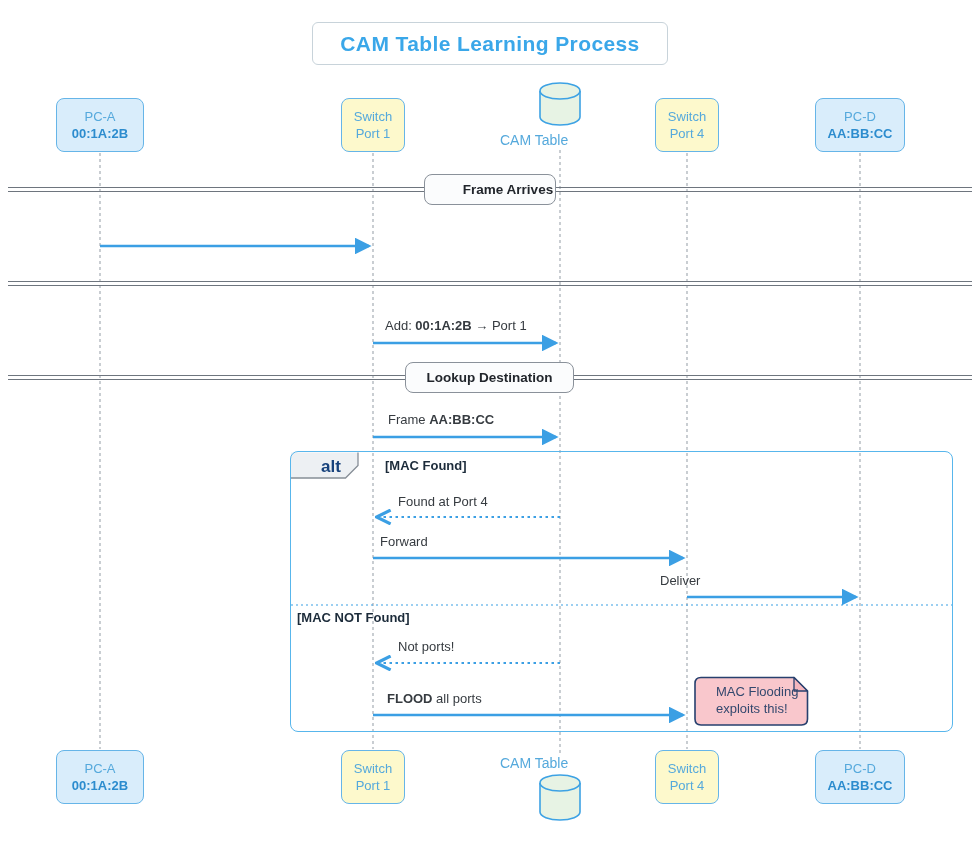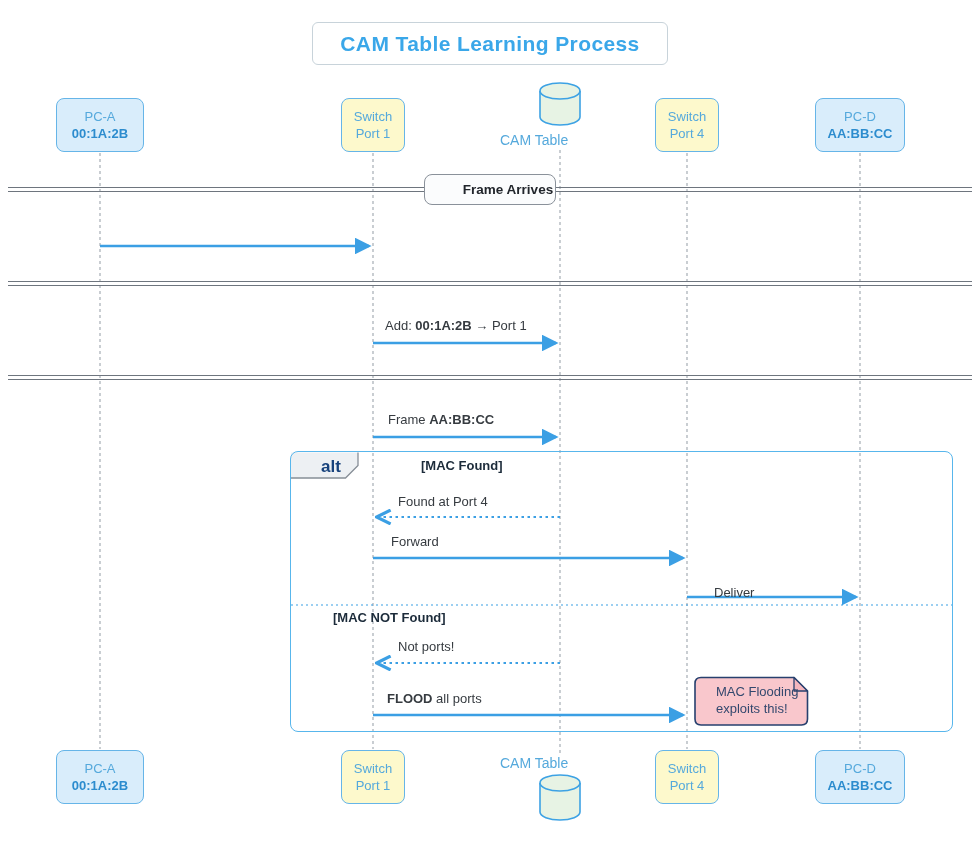--- a/index.html
+++ b/index.html
@@ -42,21 +42,21 @@
     position:absolute; width:120px; text-align:left;
     font-size:14px; color:var(--actor-text,#55A9DC);
   }
   .divider-label {
     position:absolute; height:31px; box-sizing:border-box;
     background:#FBFCFD; border:1.6px solid #8A919A; border-radius:8px;
     display:flex; align-items:center; justify-content:center;
     font-size:13.5px; font-weight:bold; color:var(--divider-label-text,#22262C);
   }
   .msg { position:absolute; font-size:13px; color:var(--message-text,#363B40); white-space:nowrap; }
-  .section-label { position:absolute; font-size:13px; font-weight:bold; color:var(--section-label-text,#1C2B3A); white-space:nowrap;margin-left:36px; }
+  .section-label { position:absolute; font-size:13px; font-weight:bold; color:var(--section-label-text,#1C2B3A); white-space:nowrap; }
   .alt-frame {
     position:absolute; left:290px; top:451px; width:663px; height:281px;
     border:1.5px solid var(--alt-border,#58B6EC); border-radius:8px; box-sizing:border-box;
     pointer-events:none;
   }
   .alt-label {
     position:absolute; left:291px; top:457px; width:56px; text-align:center;
     font-size:17px; font-weight:bold; color:var(--alt-label-text,#17427C);padding-left:12px;
   }
   .note-text {
@@ -145,26 +145,27 @@
   <div class="actor yellow-fill" style="left:655px; top:98px; width:64px;">
     <span>Switch</span>
     <span>Port 4</span>
   </div>
   <div class="actor blue-fill" style="left:815px; top:98px; width:90px;">
     <span>PC-D</span>
     <span class="mac">AA:BB:CC</span>
   </div>
 
   <div class="divider-label" style="left:424px; top:174px; width:132px;padding-left:36px;">Frame Arrives</div>
+  <div class="divider-label" style="left:405px; top:362px; width:169px;">Lookup Destination</div>
 
   <div class="msg" style="left:385px; top:318px;"><span>Add: </span><b>00:1A:2B</b><span> → Port 1</span></div>
   <div class="msg" style="left:388px; top:412px;"><span>Frame </span><b>AA:BB:CC</b><span></span></div>
   <div class="msg" style="left:398px; top:494px;">Found at Port 4</div>
-  <div class="msg" style="left:391px; top:534px;text-align:center;">Forward</div>
-  <div class="msg" style="left:714px; top:573px;margin-top:12px;">Deliver</div>
+  <div class="msg" style="left:380px; top:534px;text-align:center;">Forward</div>
+  <div class="msg" style="left:660px; top:573px;">Deliver</div>
   <div class="msg" style="left:398px; top:639px;">Not ports!</div>
   <div class="msg" style="left:387px; top:691px;"><span></span><b>FLOOD</b><span> all ports</span></div>
 
   <div class="alt-label">alt</div>
   <div class="section-label" style="left:385px; top:458px;">[MAC Found]</div>
   <div class="section-label" style="left:297px; top:610px;">[MAC NOT Found]</div>
 
   <div class="note-text">MAC Flooding exploits this!</div>
 
   <div class="actor blue-fill" style="left:56px; top:750px; width:88px;">

